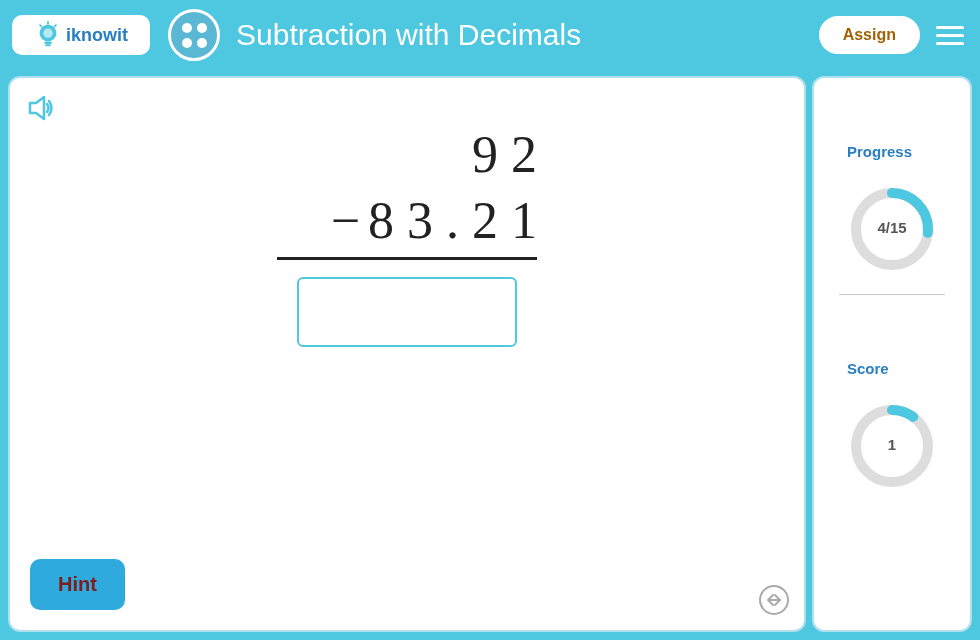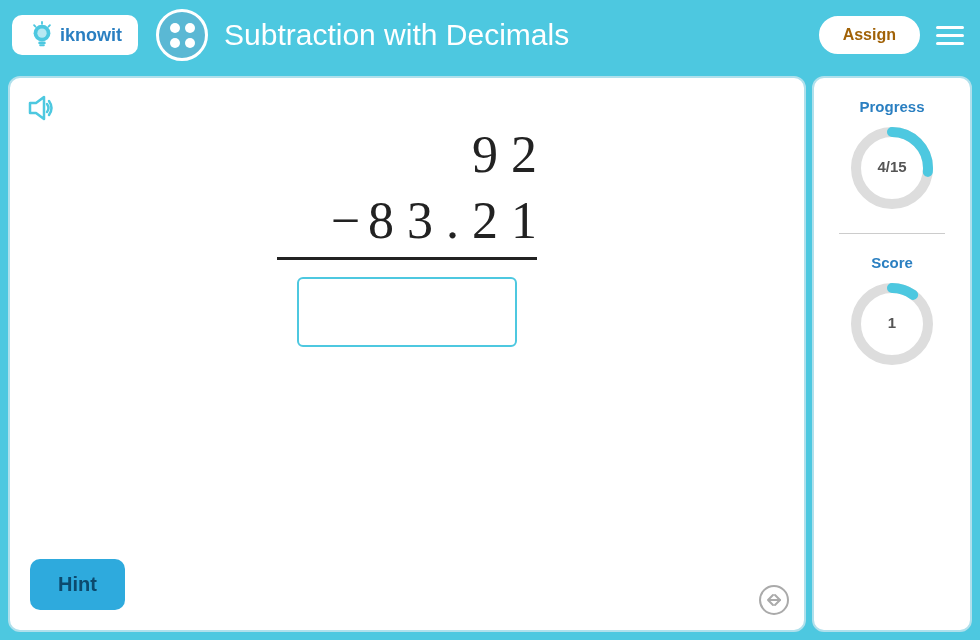--- a/index.html
+++ b/index.html
@@ -18,21 +18,21 @@
       display: flex;
       align-items: center;
       padding: 0 12px;
       gap: 10px;
       position: relative;
     }
 
     .logo-box {
       background: white;
       border-radius: 10px;
-      padding: 6px 16px;
+      padding: 6px 22px;
       display: flex;
       align-items: center;
       gap: 4px;
       font-weight: bold;
       font-size: 18px;
       color: #2a7fc1;
     }
 
     .logo-bulb {
       width: 28px;
@@ -202,21 +202,21 @@
     .bottom-buttons {
       display: flex;
       justify-content: space-between;
       align-items: center;
       margin-top: auto;
       padding: 0 4px 4px 4px;
     }
 
     .hint-btn {
       background: #2eaadd;
-      color: #0c4a6e;
+      color: #7f1d1d;
       border: none;
       border-radius: 10px;
       padding: 14px 28px;
       font-size: 20px;
       font-weight: bold;
       cursor: pointer;
     }
 
     .submit-btn {
       background: #4caf50;
@@ -226,22 +226,23 @@
       padding: 14px 34px;
       font-size: 20px;
       font-weight: bold;
       cursor: pointer;
     }
 
     
     .ring-container {
       display: flex;
       flex-direction: column;
-      align-items: center;
-      gap: 4px;
+      align-items: flex-start;
+      gap: 20px;
+      margin-top: 45px;
     }
 
     .ring-label {
       font-size: 15px;
       font-weight: bold;
       color: #2a7fc1;
       margin-bottom: 4px;
     }
 
     .ring-svg {

